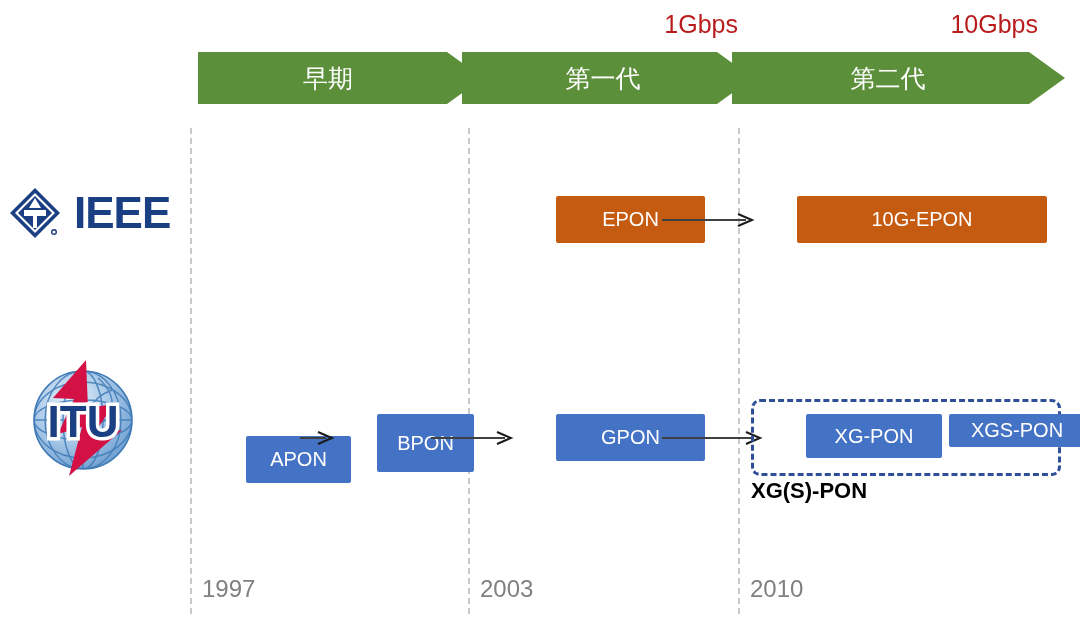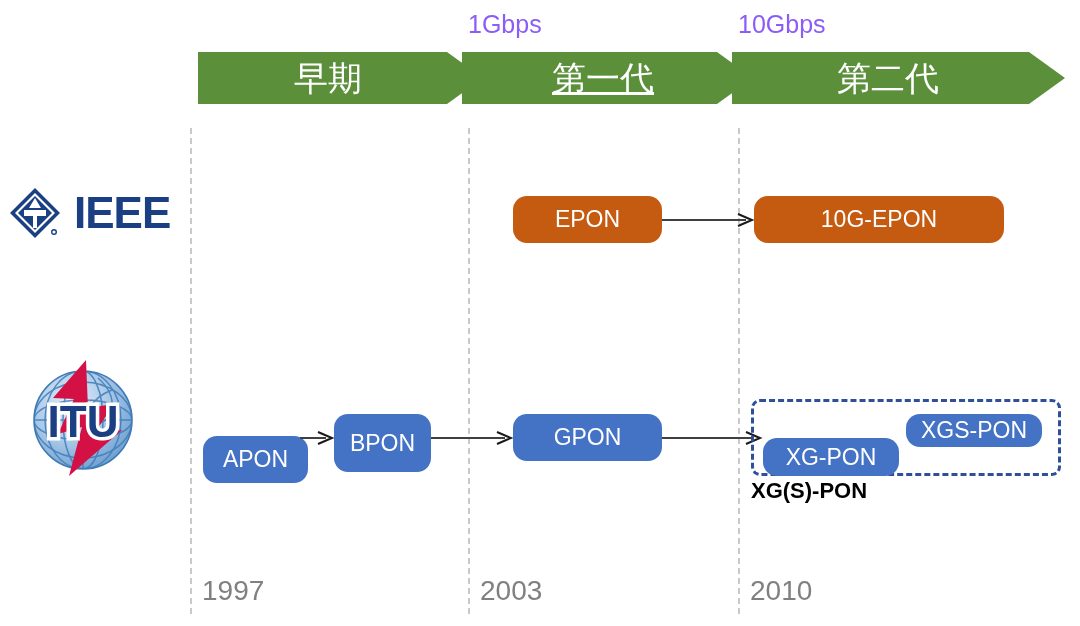--- a/index.html
+++ b/index.html
@@ -35,32 +35,32 @@
     width: 867px;
     height: 52px;
   }
   .banner svg { display: block; }
   .phase-label {
     position: absolute;
     top: 52px;
     height: 69px;
     line-height: 52px;
     color: #ffffff;
-    font-size: 34px;
+    font-size: 25px;
     text-align: center;
     white-space: nowrap;
   }
   .speed-label {
     position: absolute;
     top: 8px;
     height: 32px;
     line-height: 32px;
-    color: #8b5cf6;
+    color: #b91c1c;
     font-size: 25px;
-    text-align: left;
+    text-align: right;
     white-space: nowrap;
   }
 
   
   .logo {
     position: absolute;
   }
   .ieee-logo {
     left: 8px;
     top: 186px;
@@ -81,28 +81,29 @@
   .itu-logo {
     left: 22px;
     top: 358px;
     width: 122px;
     height: 120px;
   }
 
   
   .node {
     position: absolute;
-    border-radius: 14px;
+    border-radius: 2px;
     color: #ffffff;
-    font-size: 23px;
+    font-size: 20px;
     display: flex;
     align-items: center;
     justify-content: center;
     white-space: nowrap;
     box-sizing: border-box;
+    margin-left: 43px;
   }
   .node.ieee-node { background: #c55a11; }
   .node.itu-node  { background: #4472c4; }
 
   
   .connector {
     position: absolute;
     height: 14px;
   }
   .connector svg { display: block; overflow: visible; }
@@ -120,21 +121,21 @@
     font-size: 22px;
     font-weight: bold;
     text-align: left;
     white-space: nowrap;
   }
 
   
   .year {
     position: absolute;
     color: #808080;
-    font-size: 28px;
+    font-size: 24px;
     white-space: nowrap;
   }
 </style>
 </head>
 <body>
 
 <div id="canvas">
 
   <div class="tl-divider" style="left:190px;"></div>
   <div class="tl-divider" style="left:468px;"></div>
@@ -142,21 +143,21 @@
 
   <div class="banner">
     <svg width="867" height="52" viewBox="0 0 867 52" xmlns="http://www.w3.org/2000/svg">
       <path d="M0,0 L249,0 L285,26 L249,52 L0,52 Z" fill="#5b8f3a"></path>
       <path d="M264,0 L519,0 L555,26 L519,52 L264,52 Z" fill="#5b8f3a"></path>
       <path d="M534,0 L831,0 L867,26 L831,52 L534,52 Z" fill="#5b8f3a"></path>
     </svg>
   </div>
 
   <div class="phase-label" style="left:198px; width:260px;">早期</div>
-  <div class="phase-label" style="left:468px; width:270px;text-decoration:underline;">第一代</div>
+  <div class="phase-label" style="left:468px; width:270px;">第一代</div>
   <div class="phase-label" style="left:738px; width:300px;">第二代</div>
 
   <div class="speed-label" style="left:468px; width:270px;">1Gbps</div>
   <div class="speed-label" style="left:738px; width:300px;">10Gbps</div>
 
   <div class="logo ieee-logo">
     <svg class="ieee-mark" viewBox="0 0 54 54" xmlns="http://www.w3.org/2000/svg">
       <path d="M27 2 L52 27 L27 52 L2 27 Z" fill="#1b3f83"></path>
       <path d="M27 7 L47 27 L27 47 L7 27 Z" fill="#ffffff"></path>
       <path d="M27 10 L44 27 L27 44 L10 27 Z" fill="#1b3f83"></path>
@@ -232,21 +233,21 @@
 
   <div class="connector" style="left:662px; top:431px; width:100px;">
     <svg width="100" height="14" viewBox="0 0 100 14" xmlns="http://www.w3.org/2000/svg">
       <line x1="0" y1="7" x2="92" y2="7" stroke="#404040" stroke-width="2"></line>
       <path d="M84 1 L98 7 L84 13" fill="none" stroke="#1a1a1a" stroke-width="2"></path>
     </svg>
   </div>
 
   <div class="group-box" style="left:751px; top:399px; width:310px; height:77px;"></div>
 
-  <div class="node itu-node" style="left:763px; top:438px; width:136px; height:38px;">XG-PON</div>
+  <div class="node itu-node" style="left:763px; top:414px; width:136px; height:44px;">XG-PON</div>
 
   <div class="node itu-node" style="left:906px; top:414px; width:136px; height:33px;">XGS-PON</div>
 
   <div class="group-caption" style="left:751px; top:478px; width:310px;">XG(S)-PON</div>
 
   <div class="year" style="left:202px; top:575px;">1997</div>
   <div class="year" style="left:480px; top:575px;">2003</div>
   <div class="year" style="left:750px; top:575px;">2010</div>
 
 </div>

